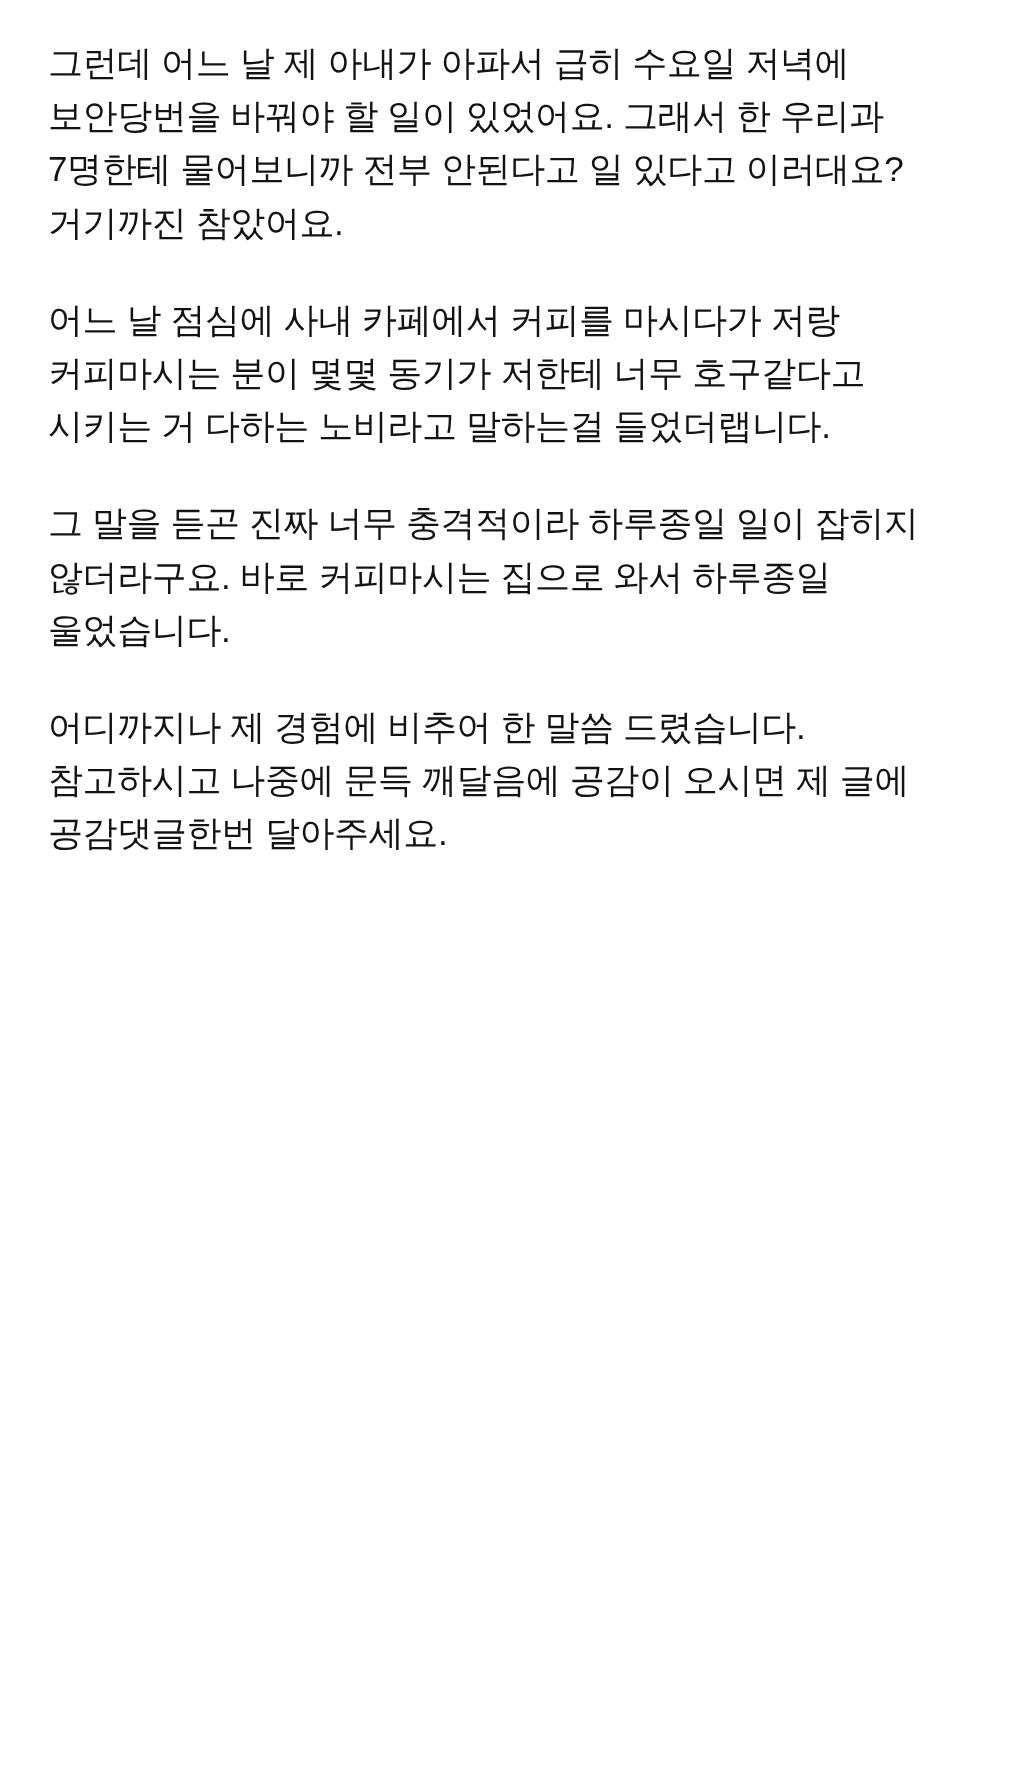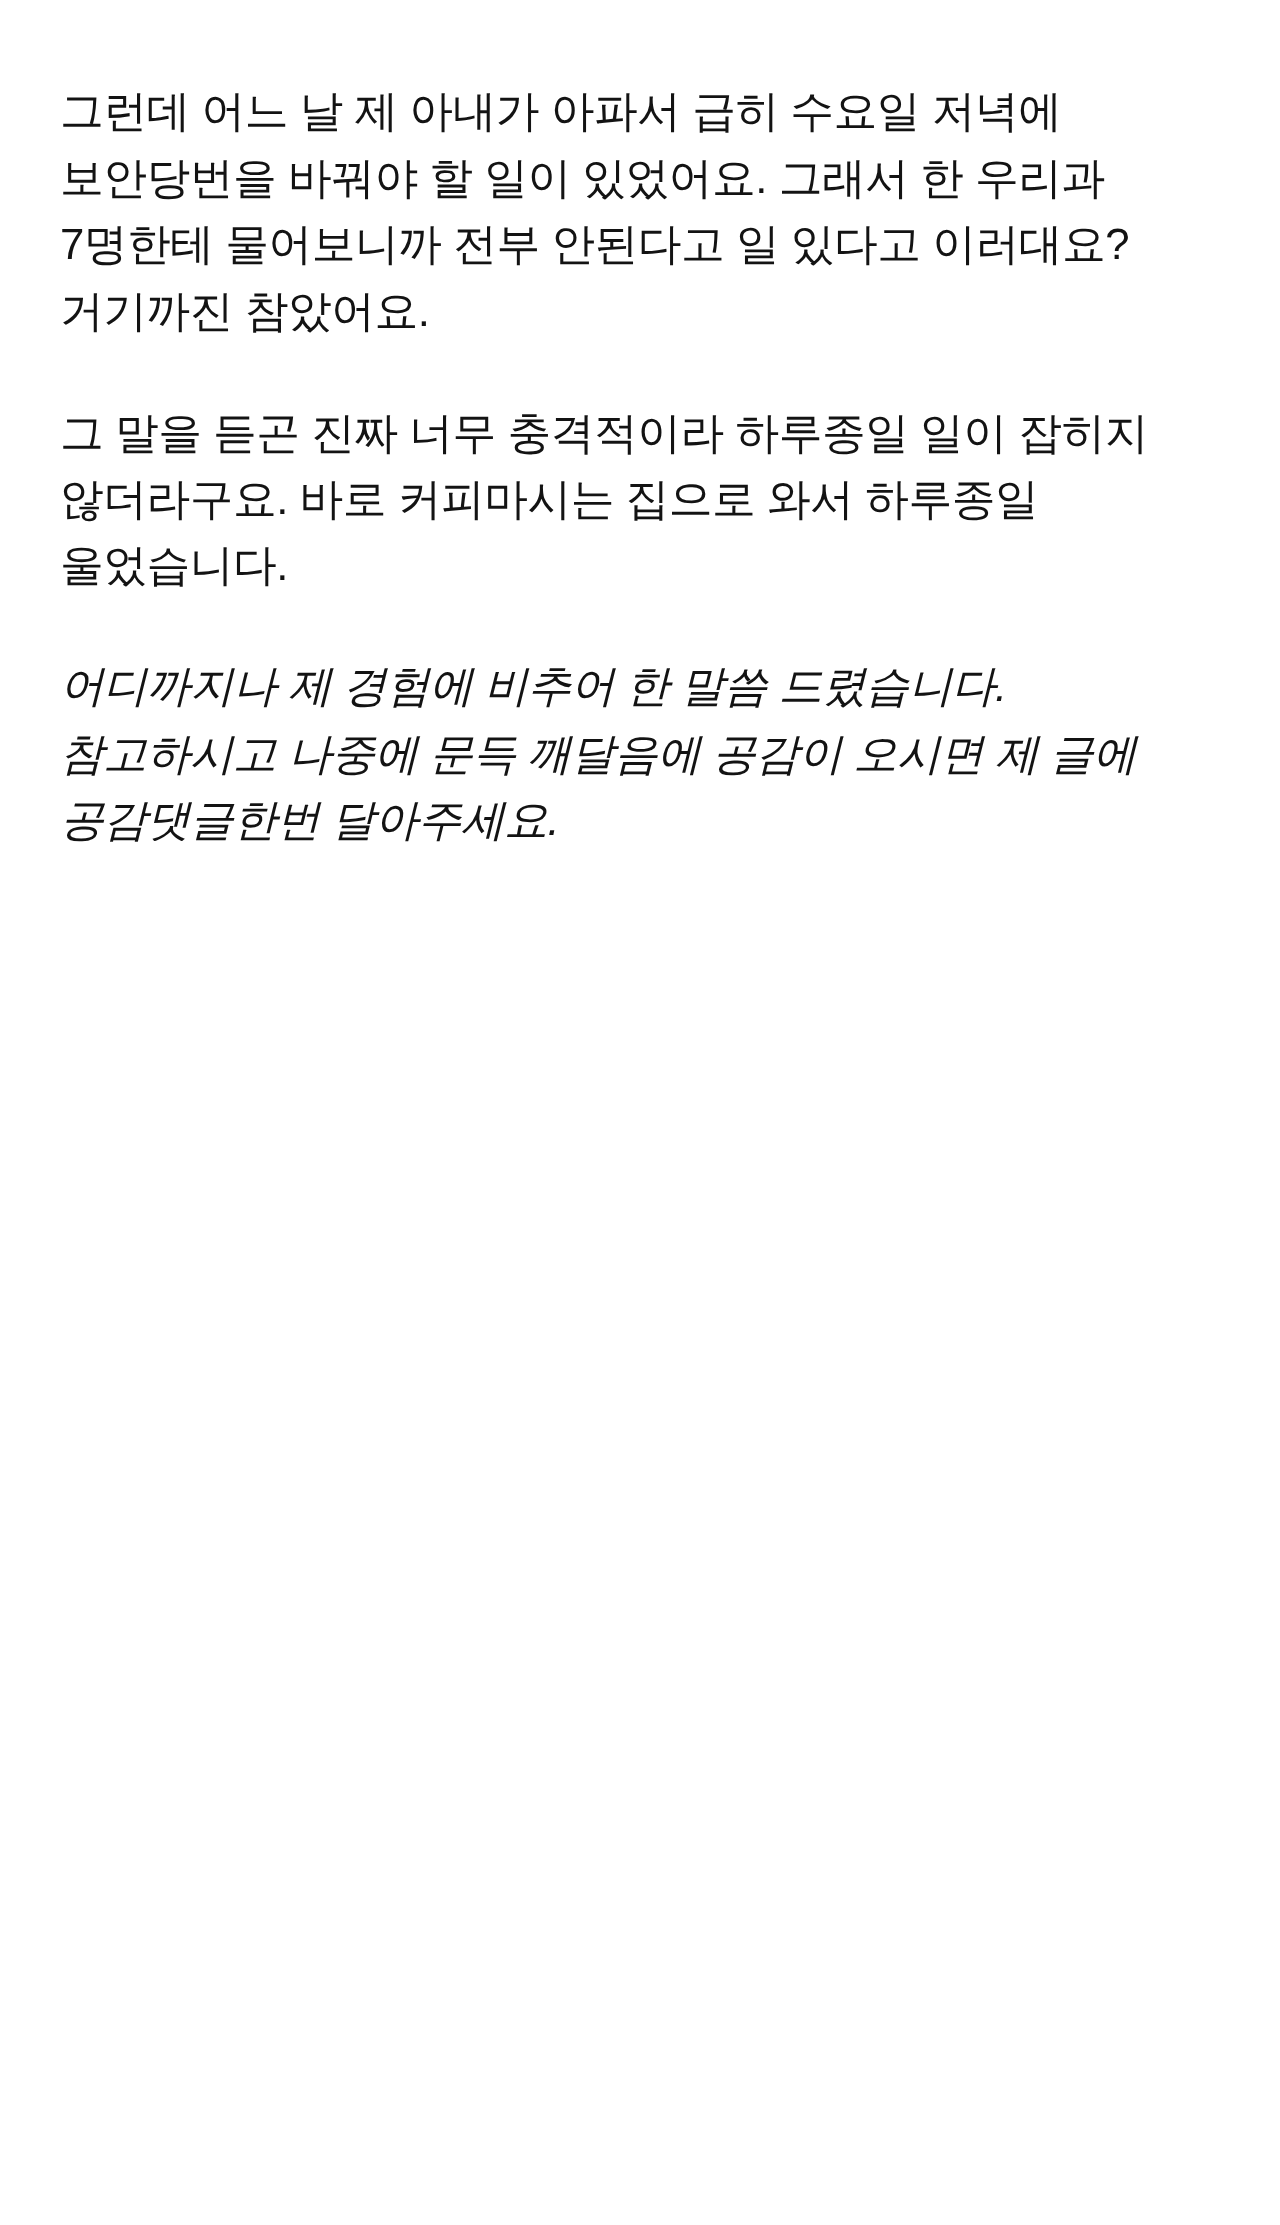--- a/index.html
+++ b/index.html
@@ -16,39 +16,38 @@
   }
   .page {
     box-sizing: border-box;
     width: 1024px;
     min-height: 1780px;
     padding: 36px 48px 30px 48px;
     background: #ffffff;
   }
   .article {
     display: block;
-    margin-top: 27px;
   }
   .para {
     font-size: 35px;
     line-height: 1.52;
     letter-spacing: -0.4px;
     color: #131313;
     margin: 0 0 44px 0;
     word-break: keep-all;
     white-space: pre-wrap;
   }
   .para:last-child {
     margin-bottom: 0;
-    font-style: italic;
   }
 </style>
 </head>
 <body>
 
 <div class="page">
   <article class="article">
     <p class="para">그런데 어느 날 제 아내가 아파서 급히 수요일 저녁에 보안당번을 바꿔야 할 일이 있었어요. 그래서 한 우리과 7명한테 물어보니까 전부 안된다고 일 있다고 이러대요? 거기까진 참았어요.</p>
+    <p class="para">어느 날 점심에 사내 카페에서 커피를 마시다가 저랑 커피마시는 분이 몇몇 동기가 저한테 너무 호구같다고 시키는 거 다하는 노비라고 말하는걸 들었더랩니다.</p>
     <p class="para">그 말을 듣곤 진짜 너무 충격적이라 하루종일 일이 잡히지 않더라구요. 바로 커피마시는 집으로 와서 하루종일 울었습니다.</p>
     <p class="para">어디까지나 제 경험에 비추어 한 말씀 드렸습니다.
 참고하시고 나중에 문득 깨달음에 공감이 오시면 제 글에 공감댓글한번 달아주세요.</p>
   </article>
 </div>
 
 </body></html>

